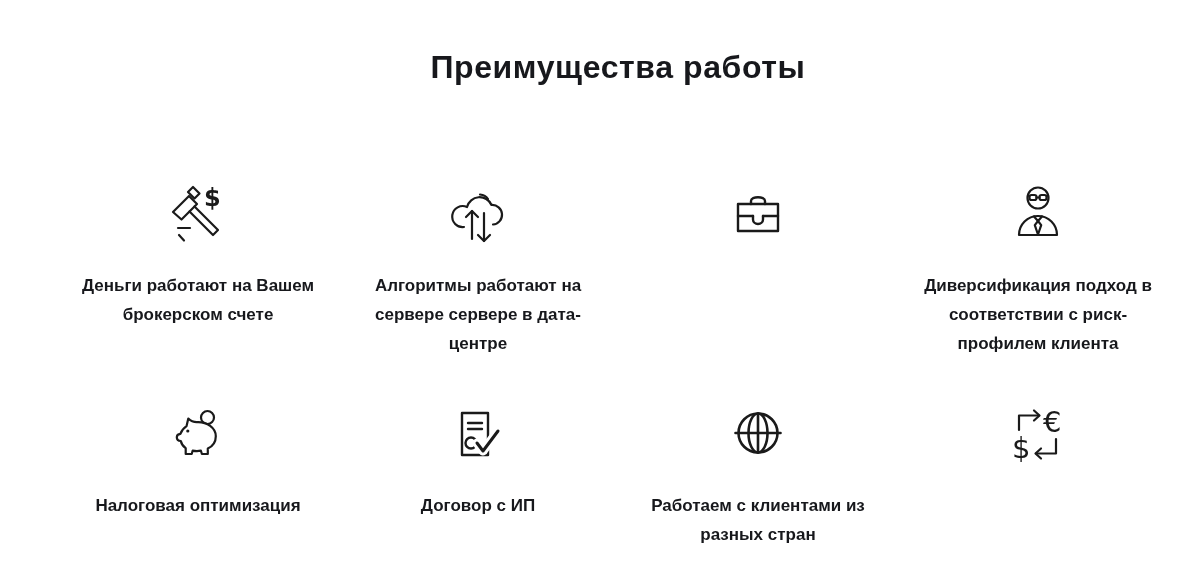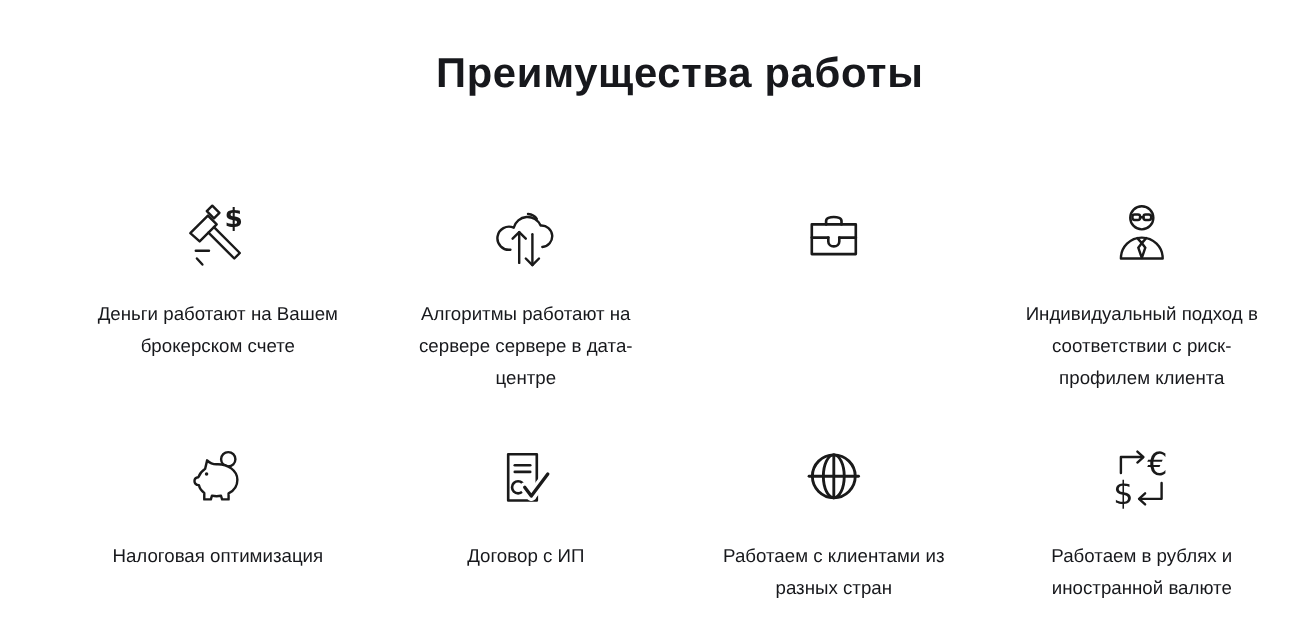--- a/index.html
+++ b/index.html
@@ -9,21 +9,21 @@
     overflow: hidden;
     font-family: "Liberation Sans", "DejaVu Sans", sans-serif;
   }
   .content {
     width: 1120px;
     margin-left: 58px;
     padding-top: 44px;
   }
   .section-title {
     text-align: center;
-    font-size: 38px;
+    font-size: 32px;
     line-height: 46px;
     font-weight: 700;
     letter-spacing: 0.6px;
     color: #17181c;
   }
   .features-grid {
     margin-top: 93px;
     display: grid;
     grid-template-columns: repeat(4, 280px);
     row-gap: 45px;
@@ -43,21 +43,21 @@
   .icon-box svg {
     display: block;
     stroke: #1a1a1a;
     color: #1a1a1a;
   }
   .feature-label {
     text-align: center;
     white-space: pre-line;
     font-size: 17px;
     line-height: 29px;
-    font-weight: 400;
+    font-weight: 700;
     color: #17181c;
     max-width: 272px;
   }
   .svg-glyph {
     font-family: "DejaVu Sans", sans-serif;
     stroke: none;
     fill: #1a1a1a;
   }
 </style>
 </head>
@@ -117,21 +117,21 @@
         <svg width="64" height="64" viewBox="0 0 64 64" fill="none" stroke-width="2.2" stroke-linecap="round" stroke-linejoin="round">
           <circle cx="32" cy="15" r="10.5"></circle>
           <rect x="23.5" y="12" width="7" height="5" rx="2"></rect>
           <rect x="33.5" y="12" width="7" height="5" rx="2"></rect>
           <path d="M30.5,14.5 H33.5"></path>
           <path d="M13,52 a19,19 0 0 1 38,0 Z"></path>
           <path d="M28,33.5 L32,38 L36,33.5"></path>
           <path d="M32,38 l3.2,4.2 L32,51.5 l-3.2,-9.3 Z"></path>
         </svg>
       </div>
-      <div class="feature-label">Индивидуальный подход в
+      <div class="feature-label">Диверсификация подход в
 соответствии с риск-
 профилем клиента</div>
     </div>
 
     <div class="feature-cell">
       <div class="icon-box">
         <svg width="64" height="64" viewBox="0 0 64 64" fill="none" stroke-width="2.2" stroke-linecap="round" stroke-linejoin="round">
           <circle cx="41.5" cy="14.5" r="6.5"></circle>
           <path d="M20.5,23.2 L22.3,15.5 C24.7,17.9 27.5,19.1 30.8,19.1 C41.2,18.6 49.8,24.8 49.8,33.2 C49.8,38.9 46.5,43.3 41.8,45.5 L41.8,51 L35.9,51 L34.9,47.7 C32.2,48.2 29.3,48.2 26.7,47.6 L25.7,51 L19.7,51 L19.7,45.1 C17.1,43.3 15.4,40.8 14.8,38 C12.4,37.8 10.8,36.2 10.8,34.2 C10.8,32.4 12.2,31 14.4,30.8 C15.5,27.8 17.7,25.1 20.5,23.2 Z" fill="#ffffff"></path>
           <circle cx="21.8" cy="28" r="1.6" fill="#1a1a1a" stroke="none"></circle>
@@ -171,18 +171,16 @@
       <div class="icon-box">
         <svg width="64" height="64" viewBox="0 0 64 64" fill="none" stroke-width="2.2" stroke-linecap="round" stroke-linejoin="round">
           <path d="M13,27 V12.5 H33"></path>
           <path d="M28,7.5 L33.5,12.5 L28,17.5"></path>
           <path d="M50,36 V50.5 H30"></path>
           <path d="M35,45.5 L29.5,50.5 L35,55.5"></path>
           <text class="svg-glyph" x="6" y="55" font-size="29" font-weight="500">$</text>
           <text class="svg-glyph" x="37" y="29" font-size="29" font-weight="500">€</text>
         </svg>
       </div>
-      <div class="feature-label">Работаем в рублях и
-иностранной валюте</div>
     </div>
 
   </div>
 </div>
 
 </body></html>

